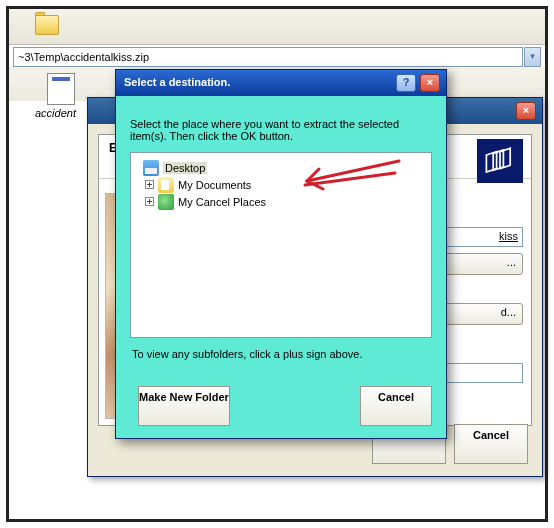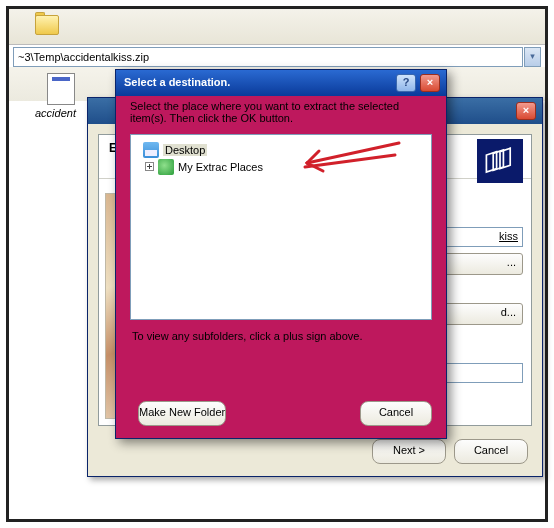--- a/index.html
+++ b/index.html
@@ -38,35 +38,35 @@
   .wiz-logo svg{ width:34px; height:30px;}
   .wiz-body { position:absolute; left:0; top:52px; right:0; bottom:0; }
   .wiz-img { position:absolute; left:6px; top:6px; width:128px; bottom:6px;
     background: linear-gradient(160deg,#d9b690 0%, #efe0c2 35%, #c69068 60%, #f4ead2 100%);
     border:1px solid #bfb8a6; }
   .wiz-right { position:absolute; left:144px; top:6px; right:8px; bottom:6px;}
   .wiz-field { position:absolute; right:0; top:34px; width:110px;}
   .fake-input { height:20px; background:#fff; border:1px solid #7f9db9; margin-bottom:6px; text-align:right; padding:2px 4px;text-decoration:underline;}
   .fake-btn { height:22px; background:linear-gradient(#fdfdfd,#eceadf); border:1px solid #9c988a; margin-bottom:10px; text-align:right; padding:2px 6px; border-radius:3px;}
   .wiz-btns { position:absolute; right:14px; bottom:12px; display:flex; gap:8px; }
-  .xpbtn { min-width:74px; height:25px; background:linear-gradient(#fdfdfd,#eceadf);
-    border:1px solid #9c988a; border-radius:8px; text-align:center; line-height:20px; }
+  .xpbtn { min-width:74px; height:40px; background:linear-gradient(#fdfdfd,#eceadf);
+    border:1px solid #9c988a; border-radius:0; text-align:center; line-height:20px;font-weight:bold; }
 
   
   .dlg { position:absolute; left:106px; top:60px; width:332px; height:370px;
-    background:#be185d; border:1px solid #0a246a; box-shadow: 4px 4px 10px rgba(0,0,0,.45); }
+    background:#5eead4; border:1px solid #0a246a; box-shadow: 4px 4px 10px rgba(0,0,0,.45); }
   .dlg-title { height:26px; background:linear-gradient(#2a6ad2,#0a3a9a);
     color:#fff; font-weight:bold; padding:5px 8px; position:relative; font-size:12px;}
   .dlg-title .help { position:absolute; right:30px; top:4px; width:20px; height:18px;
     background:linear-gradient(#cfe3fb,#8fb6ea); border:1px solid #3b68ad; border-radius:3px;
     color:#2a4a85; text-align:center; line-height:15px; font-weight:bold;}
   .dlg-title .close { position:absolute; right:6px; top:4px; width:20px; height:18px;
     background:linear-gradient(#f29a8e,#d94a32); border:1px solid #9c2e1e; border-radius:3px;
     color:#fff; text-align:center; line-height:15px; font-weight:bold;}
-  .dlg-body { padding:4px 14px; color:#000; }
+  .dlg-body { padding:22px 14px; color:#000; }
   .tree { margin-top:10px; height:186px; background:#fff; border:1px solid #7f9db9; padding:6px 4px; position:relative;}
   .tree-row { display:flex; align-items:center; height:17px; gap:4px; }
   .plus { width:9px; height:9px; border:1px solid #888; background:#fff; position:relative; margin-left:10px;}
   .plus:before{content:""; position:absolute; left:1px; right:1px; top:3px; height:1px; background:#444;}
   .plus:after{content:""; position:absolute; top:1px; bottom:1px; left:3px; width:1px; background:#444;}
   .sel { background:#e0e0d0; padding:0 2px; }
   .arrow { position:absolute; left:158px; top:0; pointer-events:none;}
   .hint { margin:10px 2px 4px; color:#000;}
   .dlg-btns { position:absolute; left:14px; right:14px; bottom:12px; display:flex; align-items:center;}
   .dlg-btns .spacer{flex:1;}
@@ -145,22 +145,27 @@
       <div>Select the place where you want to extract the selected item(s).  Then click the OK button.</div>
 
       <div class="tree">
         <div class="tree-row">
           <span style="width:4px"></span>
           <span class="ico desk"></span>
           <span class="sel">Desktop</span>
         </div>
         <div class="tree-row">
           <span class="plus"></span>
+          <span class="ico docs"></span>
+          <span>My Documents</span>
+        </div>
+        <div class="tree-row">
+          <span class="plus"></span>
           <span class="ico net"></span>
-          <span>My Extrac Places</span>
+          <span>My Cancel Places</span>
         </div>
 
         <svg class="arrow" width="120" height="50">
           <g stroke="#d1202a" stroke-width="3" fill="none" stroke-linecap="round">
             <path d="M110 8 L18 28"></path>
               <path d="M106 20 L16 32"></path>
             <path d="M18 28 L30 16"></path>
               <path d="M18 28 L34 36"></path>
           </g>
         </svg>

